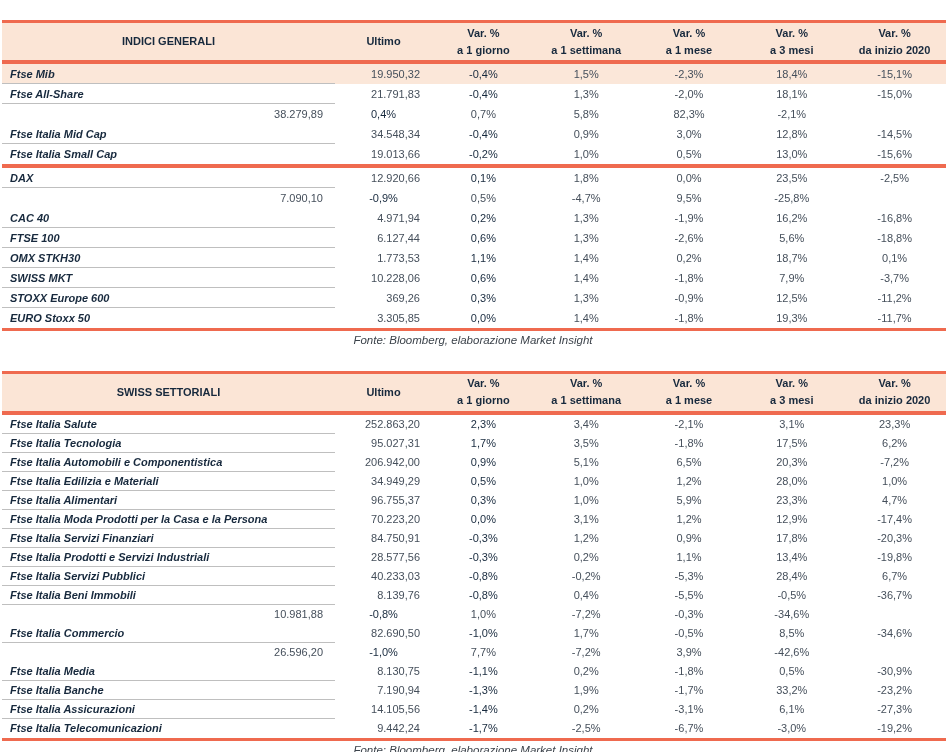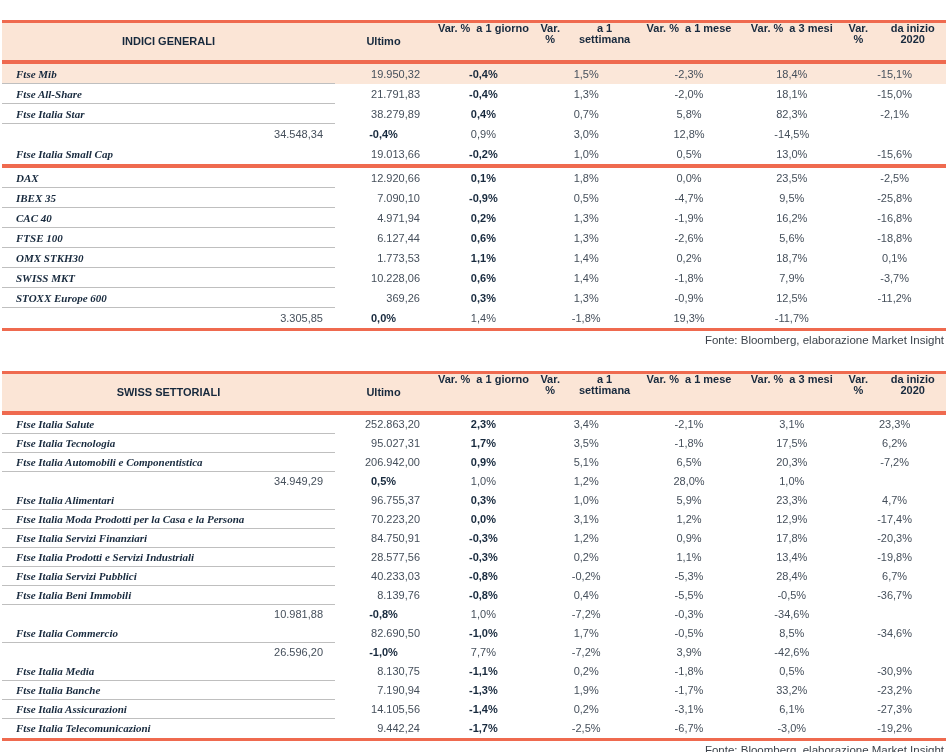--- a/index.html
+++ b/index.html
@@ -21,43 +21,42 @@
   .mi-table{width:944px;}
   .t2{margin-top:4px;}
 
   .t-head{
     display:grid;grid-template-columns:333px 97px repeat(5,1fr);
     background:var(--header-bg);height:40px;align-items:center;
     border-top:3px solid var(--accent);
     margin-top:18px;
   }
   .hc{font-weight:bold;font-size:11px;text-align:center;color:var(--name-text);line-height:1;}
-  .hc.var{display:flex;justify-content:center;gap:6px;height:100%;}
+  .hc.var{display:flex;flex-direction:column;justify-content:center;gap:6px;height:100%;}
   .dline{height:2px;background:#ffffff;border-top:2px solid var(--accent);border-bottom:2px solid var(--accent);}
   .bline{height:0;border-top:3px solid var(--accent);}
 
   .row{
     display:grid;grid-template-columns:333px 97px repeat(5,1fr);
     height:20px;align-items:stretch;font-size:11px;
   }
   .t2 .row{height:19px;}
   .row.hl{background:var(--hl-bg);}
   .cell{display:flex;align-items:center;}
   .cell.name{
-    font-weight:bold;font-style:italic;padding-left:14px;color:var(--name-text);
+    font-weight:bold;font-style:italic;padding-left:8px;color:var(--name-text);
     border-bottom:1px solid var(--sep);
-    font-family:Liberation Serif, serif;
   }
   .row.last .cell.name{border-bottom:none;}
   .cell.ultimo{justify-content:flex-end;padding-right:12px;color:var(--num-text);}
   .cell.pct{justify-content:center;color:var(--num-text);}
-  .cell.pct.bold{font-weight:bold;color:var(--name-text);}
+  .cell.pct.bold{font-weight:normal;color:var(--name-text);}
 
   .source{
-    text-align:right;font-size:11.5px;color:var(--source-text);
+    text-align:center;font-style:italic;font-size:11.5px;color:var(--source-text);
     padding:3px 2px 5px 0;line-height:1.2;
   }
 </style>
 </head>
 <body>
 
 <div class="page">
 
   <section class="mi-table t1">
     <div class="t-head">
@@ -98,29 +97,29 @@
         <div class="row">
           <div class="cell name">Ftse All-Share</div>
           <div class="cell ultimo">21.791,83</div>
           <div class="cell pct bold">-0,4%</div>
           <div class="cell pct">1,3%</div>
           <div class="cell pct">-2,0%</div>
           <div class="cell pct">18,1%</div>
           <div class="cell pct">-15,0%</div>
         </div>
         <div class="row">
-          <div class="cell name">Ftse Italia Star</div>
           <div class="cell ultimo">38.279,89</div>
           <div class="cell pct bold">0,4%</div>
           <div class="cell pct">0,7%</div>
           <div class="cell pct">5,8%</div>
           <div class="cell pct">82,3%</div>
           <div class="cell pct">-2,1%</div>
         </div>
         <div class="row">
+          <div class="cell name">Ftse Italia Mid Cap</div>
           <div class="cell ultimo">34.548,34</div>
           <div class="cell pct bold">-0,4%</div>
           <div class="cell pct">0,9%</div>
           <div class="cell pct">3,0%</div>
           <div class="cell pct">12,8%</div>
           <div class="cell pct">-14,5%</div>
         </div>
         <div class="row last">
           <div class="cell name">Ftse Italia Small Cap</div>
           <div class="cell ultimo">19.013,66</div>
@@ -134,21 +133,20 @@
         <div class="row">
           <div class="cell name">DAX</div>
           <div class="cell ultimo">12.920,66</div>
           <div class="cell pct bold">0,1%</div>
           <div class="cell pct">1,8%</div>
           <div class="cell pct">0,0%</div>
           <div class="cell pct">23,5%</div>
           <div class="cell pct">-2,5%</div>
         </div>
         <div class="row">
-          <div class="cell name">IBEX 35</div>
           <div class="cell ultimo">7.090,10</div>
           <div class="cell pct bold">-0,9%</div>
           <div class="cell pct">0,5%</div>
           <div class="cell pct">-4,7%</div>
           <div class="cell pct">9,5%</div>
           <div class="cell pct">-25,8%</div>
         </div>
         <div class="row">
           <div class="cell name">CAC 40</div>
           <div class="cell ultimo">4.971,94</div>
@@ -188,20 +186,21 @@
         <div class="row">
           <div class="cell name">STOXX Europe 600</div>
           <div class="cell ultimo">369,26</div>
           <div class="cell pct bold">0,3%</div>
           <div class="cell pct">1,3%</div>
           <div class="cell pct">-0,9%</div>
           <div class="cell pct">12,5%</div>
           <div class="cell pct">-11,2%</div>
         </div>
         <div class="row last">
+          <div class="cell name">EURO Stoxx 50</div>
           <div class="cell ultimo">3.305,85</div>
           <div class="cell pct bold">0,0%</div>
           <div class="cell pct">1,4%</div>
           <div class="cell pct">-1,8%</div>
           <div class="cell pct">19,3%</div>
           <div class="cell pct">-11,7%</div>
         </div>
       </div>
     <div class="bline"></div>
     <div class="source">Fonte: Bloomberg, elaborazione Market Insight</div>
@@ -255,20 +254,21 @@
         <div class="row">
           <div class="cell name">Ftse Italia Automobili e Componentistica</div>
           <div class="cell ultimo">206.942,00</div>
           <div class="cell pct bold">0,9%</div>
           <div class="cell pct">5,1%</div>
           <div class="cell pct">6,5%</div>
           <div class="cell pct">20,3%</div>
           <div class="cell pct">-7,2%</div>
         </div>
         <div class="row">
+          <div class="cell name">Ftse Italia Edilizia e Materiali</div>
           <div class="cell ultimo">34.949,29</div>
           <div class="cell pct bold">0,5%</div>
           <div class="cell pct">1,0%</div>
           <div class="cell pct">1,2%</div>
           <div class="cell pct">28,0%</div>
           <div class="cell pct">1,0%</div>
         </div>
         <div class="row">
           <div class="cell name">Ftse Italia Alimentari</div>
           <div class="cell ultimo">96.755,37</div>

